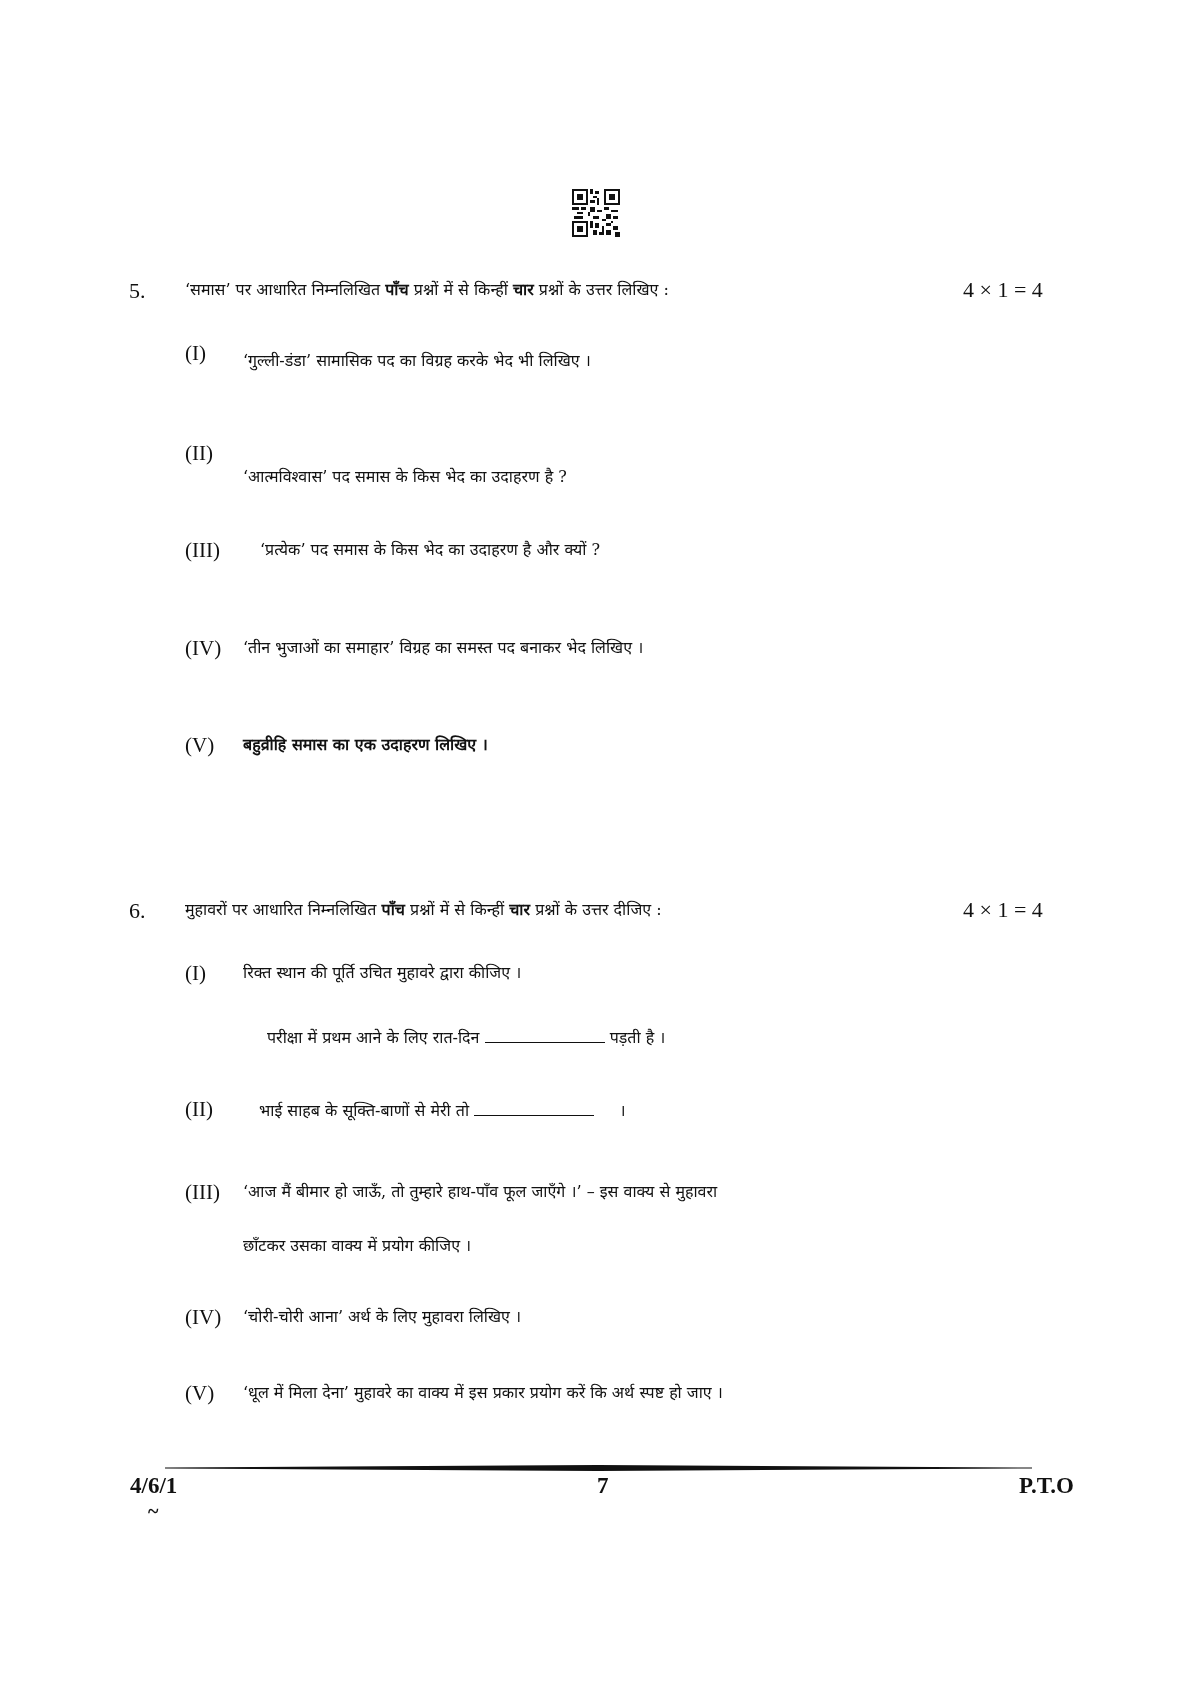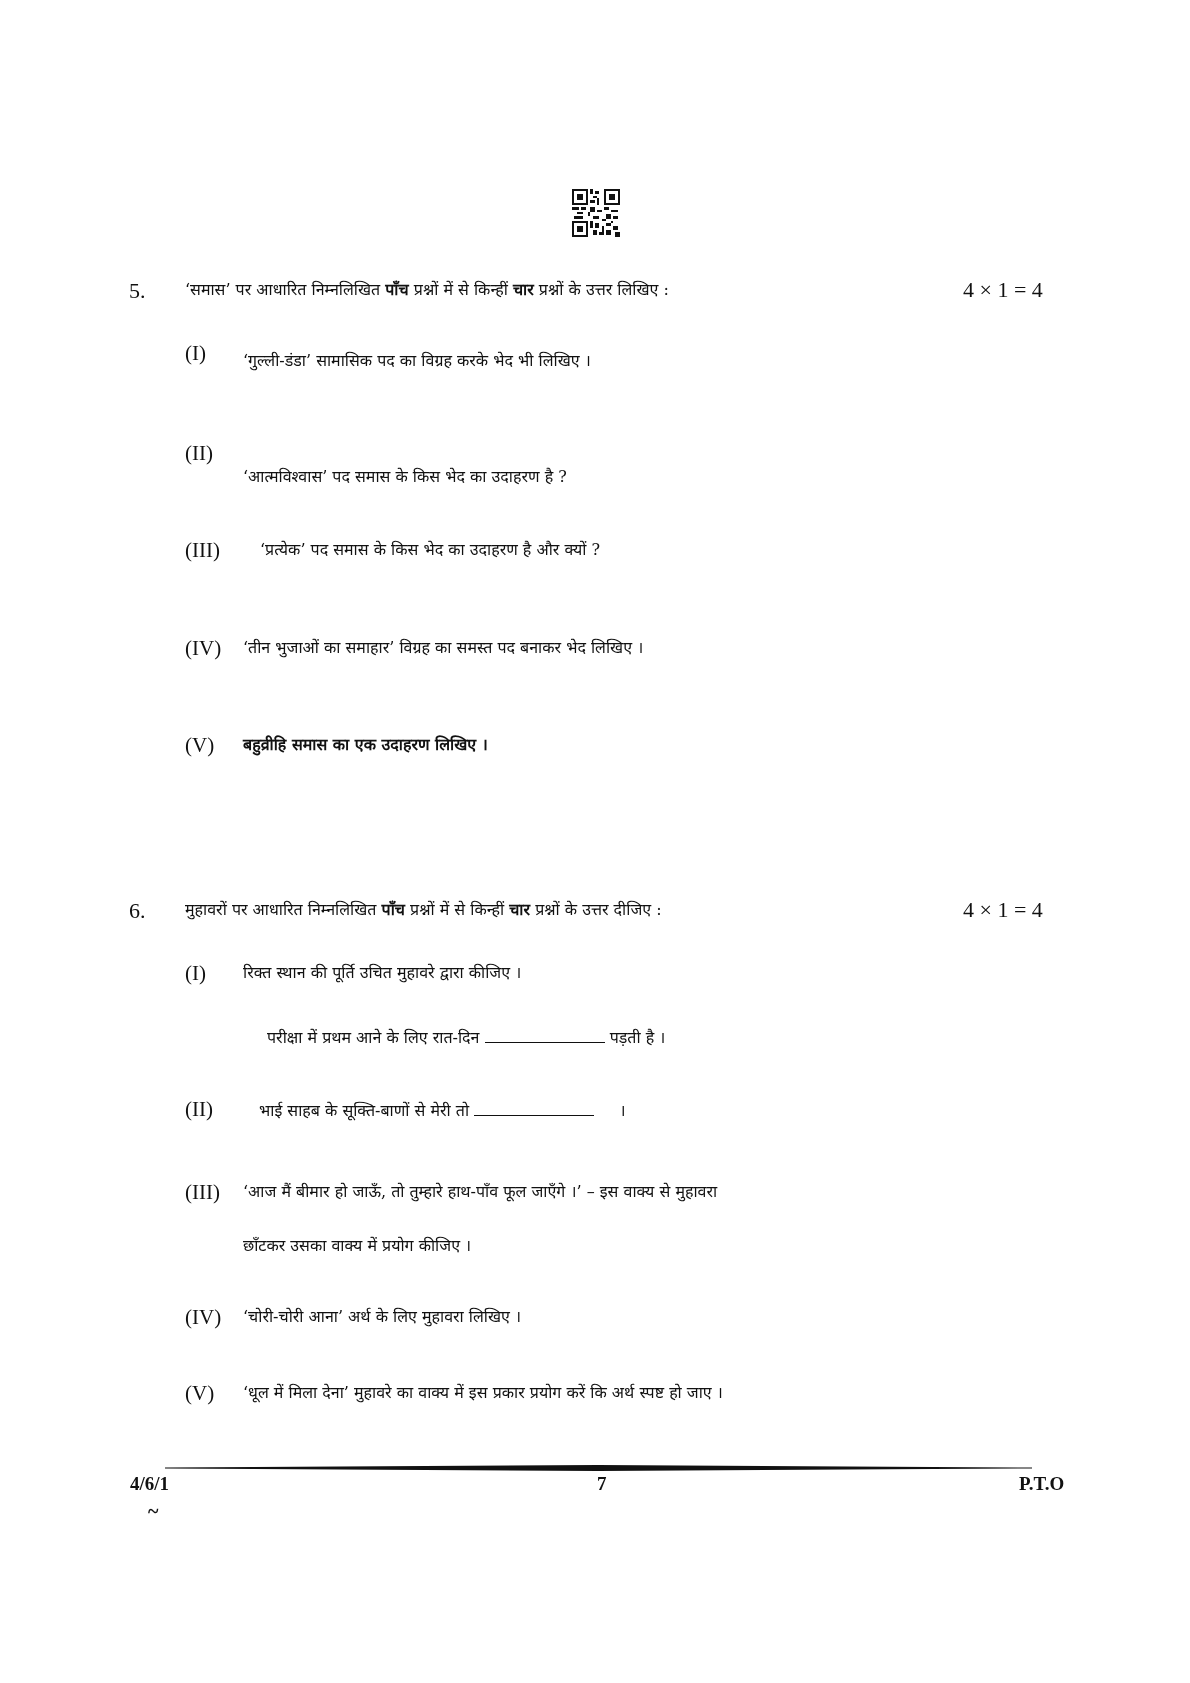--- a/index.html
+++ b/index.html
@@ -6,21 +6,21 @@
   body { width: 1190px; height: 1683px; position: relative; overflow: hidden;
          font-family: "DejaVu Serif", "Liberation Serif", serif; color: #111; }
   .abs { position: absolute; white-space: nowrap; }
   .txt { font-size: 16px; line-height: 28px; }
   .num { font-family: "Liberation Serif", serif; font-size: 22px; }
   .roman { font-family: "Liberation Serif", serif; font-size: 21px; }
   .marks { font-family: "Liberation Serif", serif; font-weight: normal; font-size: 22px; }
   b { font-weight: bold; }
   .blank { display: inline-block; border-bottom: 1.5px solid #111; height: 20px; vertical-align: baseline; }
   .rule { position: absolute; left: 165px; top: 1465px; width: 867px; height: 6px; }
-  .footer { font-family: "Liberation Serif", serif; font-weight: bold; font-size: 19px; }
+  .footer { font-family: "Liberation Serif", serif; font-weight: bold; font-size: 23px; }
   .qr { position: absolute; left: 572px; top: 189px; width: 48px; height: 48px; }
 </style>
 </head>
 <body>
 
 <svg class="qr" viewBox="0 0 21 21" shape-rendering="crispEdges">
   <rect x="0" y="0" width="21" height="21" fill="#fff"></rect>
   <g fill="#111">
     <rect x="0" y="0" width="7" height="1"></rect>
       <rect x="0" y="6" width="7" height="1"></rect>

